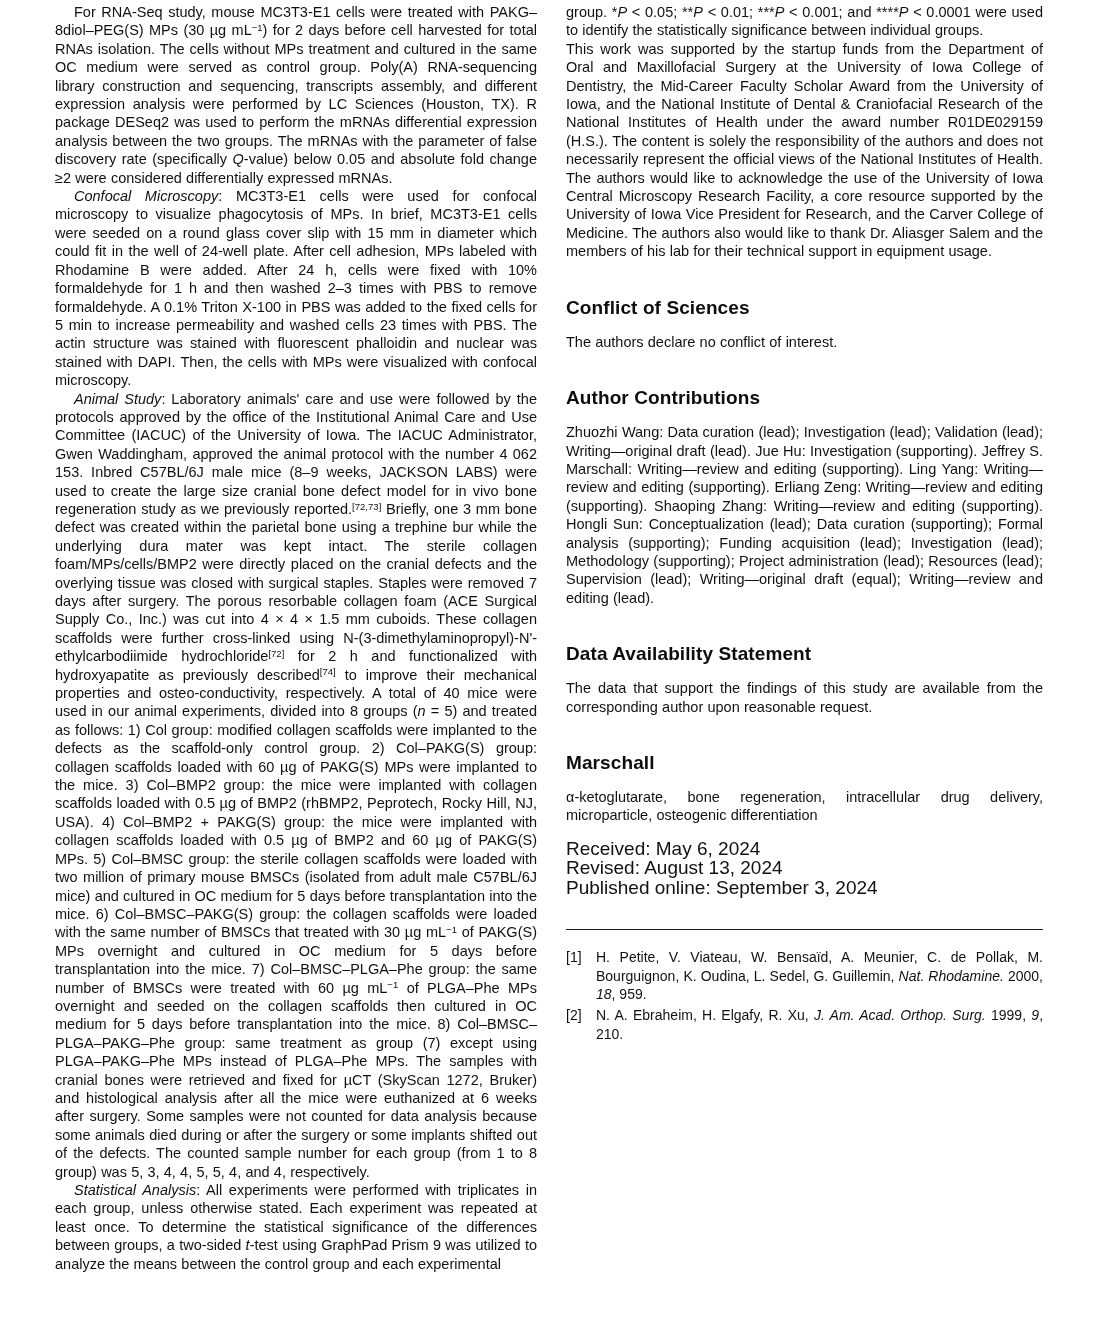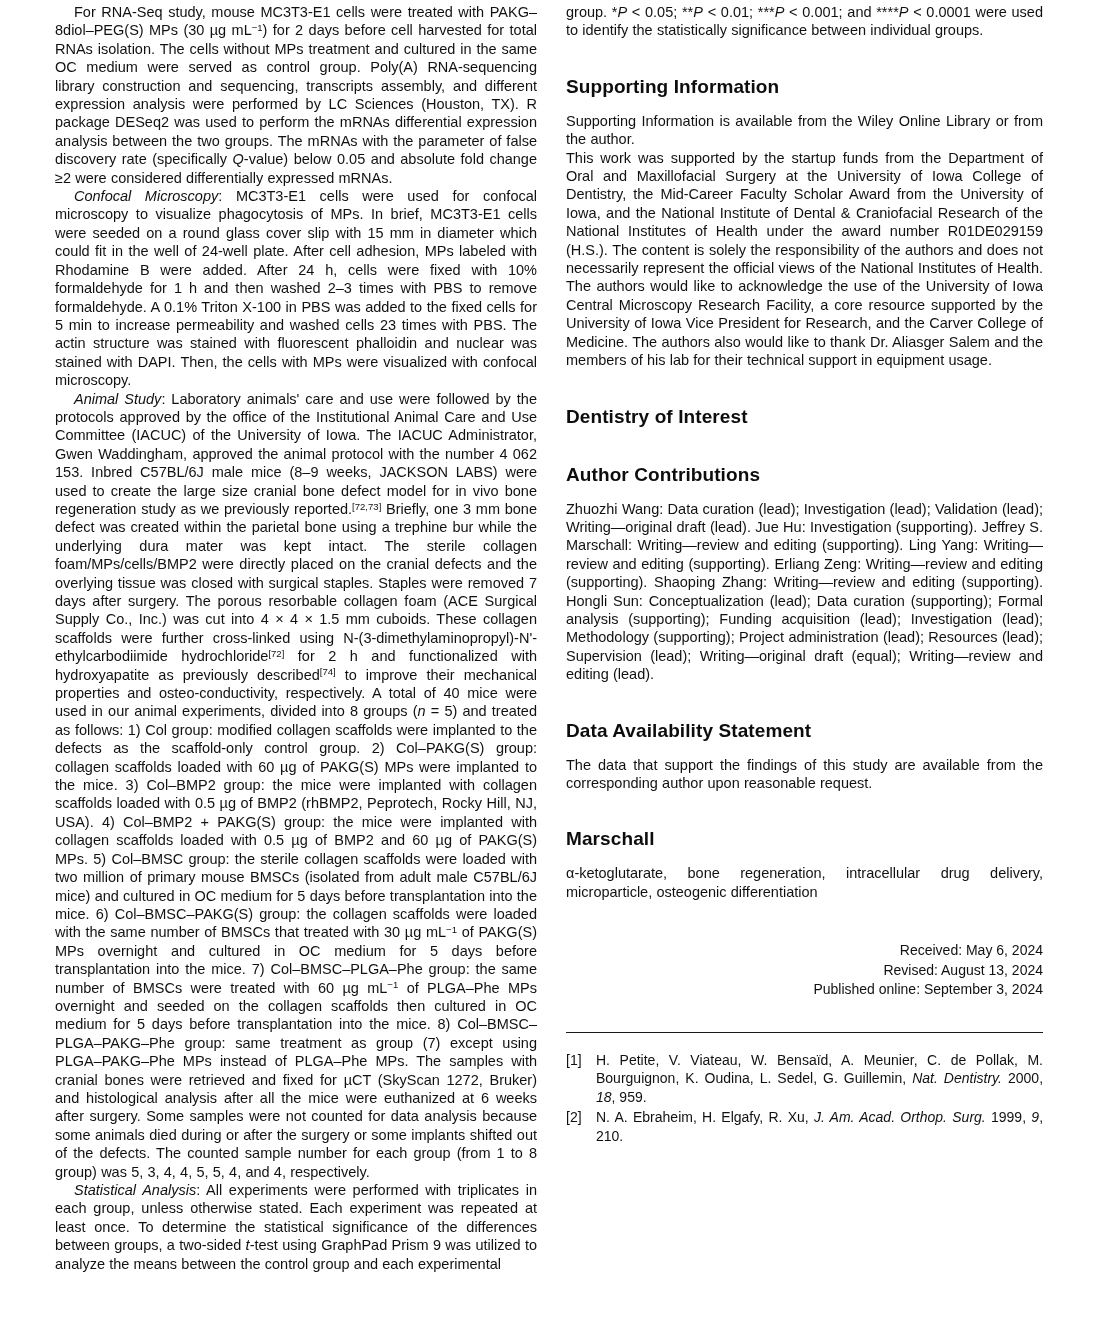--- a/index.html
+++ b/index.html
@@ -44,23 +44,23 @@
   .sg-i  { font-style: italic; }
   .sg-b  { font-weight: 400; }
   .sg-sup {
     font-size: 0.66em;
     position: relative;
     top: -0.45em;
     line-height: 0;
   }
 
   .dates {
-    margin-top: 40px;
-    text-align: right;
-    font-size: 14px;
+    margin-top: 14px;
+    text-align: left;
+    font-size: 19px;
     line-height: 19.5px;
   }
 
   hr.ref-rule {
     border: none;
     border-top: 1.3px solid #1a1a1a;
     margin: 32px 0 18px 0;
   }
 
   .ref {
@@ -81,31 +81,28 @@
   <div class="col col-left">
     <p class="body-text indent"><span>For RNA-Seq study, mouse MC3T3-E1 cells were treated with PAKG–8diol–PEG(S) MPs (30 µg mL</span><span class="sg-sup">−1</span><span>) for 2 days before cell harvested for total RNAs isolation. The cells without MPs treatment and cultured in the same OC medium were served as control group. Poly(A) RNA-sequencing library construction and sequencing, transcripts assembly, and different expression analysis were performed by LC Sciences (Houston, TX). R package DESeq2 was used to perform the mRNAs differential expression analysis between the two groups. The mRNAs with the parameter of false discovery rate (specifically </span><span class="sg-i">Q</span><span>-value) below 0.05 and absolute fold change ≥2 were considered differentially expressed mRNAs.</span></p>
     <p class="body-text indent"><span class="sg-i">Confocal Microscopy</span><span>: MC3T3-E1 cells were used for confocal microscopy to visualize phagocytosis of MPs. In brief, MC3T3-E1 cells were seeded on a round glass cover slip with 15 mm in diameter which could fit in the well of 24-well plate. After cell adhesion, MPs labeled with Rhodamine B were added. After 24 h, cells were fixed with 10% formaldehyde for 1 h and then washed 2–3 times with PBS to remove formaldehyde. A 0.1% Triton X-100 in PBS was added to the fixed cells for 5 min to increase permeability and washed cells 23 times with PBS. The actin structure was stained with fluorescent phalloidin and nuclear was stained with DAPI. Then, the cells with MPs were visualized with confocal microscopy.</span></p>
     <p class="body-text indent"><span class="sg-i">Animal Study</span><span>: Laboratory animals' care and use were followed by the protocols approved by the office of the Institutional Animal Care and Use Committee (IACUC) of the University of Iowa. The IACUC Administrator, Gwen Waddingham, approved the animal protocol with the number 4 062 153. Inbred C57BL/6J male mice (8–9 weeks, JACKSON LABS) were used to create the large size cranial bone defect model for in vivo bone regeneration study as we previously reported.</span><span class="sg-sup">[72,73]</span><span> Briefly, one 3 mm bone defect was created within the parietal bone using a trephine bur while the underlying dura mater was kept intact. The sterile collagen foam/MPs/cells/BMP2 were directly placed on the cranial defects and the overlying tissue was closed with surgical staples. Staples were removed 7 days after surgery. The porous resorbable collagen foam (ACE Surgical Supply Co., Inc.) was cut into 4 × 4 × 1.5 mm cuboids. These collagen scaffolds were further cross-linked using N-(3-dimethylaminopropyl)-N'-ethylcarbodiimide hydrochloride</span><span class="sg-sup">[72]</span><span> for 2 h and functionalized with hydroxyapatite as previously described</span><span class="sg-sup">[74]</span><span> to improve their mechanical properties and osteo-conductivity, respectively. A total of 40 mice were used in our animal experiments, divided into 8 groups (</span><span class="sg-i">n</span><span> = 5) and treated as follows: 1) Col group: modified collagen scaffolds were implanted to the defects as the scaffold-only control group. 2) Col–PAKG(S) group: collagen scaffolds loaded with 60 µg of PAKG(S) MPs were implanted to the mice. 3) Col–BMP2 group: the mice were implanted with collagen scaffolds loaded with 0.5 µg of BMP2 (rhBMP2, Peprotech, Rocky Hill, NJ, USA). 4) Col–BMP2 + PAKG(S) group: the mice were implanted with collagen scaffolds loaded with 0.5 µg of BMP2 and 60 µg of PAKG(S) MPs. 5) Col–BMSC group: the sterile collagen scaffolds were loaded with two million of primary mouse BMSCs (isolated from adult male C57BL/6J mice) and cultured in OC medium for 5 days before transplantation into the mice. 6) Col–BMSC–PAKG(S) group: the collagen scaffolds were loaded with the same number of BMSCs that treated with 30 µg mL</span><span class="sg-sup">−1</span><span> of PAKG(S) MPs overnight and cultured in OC medium for 5 days before transplantation into the mice. 7) Col–BMSC–PLGA–Phe group: the same number of BMSCs were treated with 60 µg mL</span><span class="sg-sup">−1</span><span> of PLGA–Phe MPs overnight and seeded on the collagen scaffolds then cultured in OC medium for 5 days before transplantation into the mice. 8) Col–BMSC–PLGA–PAKG–Phe group: same treatment as group (7) except using PLGA–PAKG–Phe MPs instead of PLGA–Phe MPs. The samples with cranial bones were retrieved and fixed for µCT (SkyScan 1272, Bruker) and histological analysis after all the mice were euthanized at 6 weeks after surgery. Some samples were not counted for data analysis because some animals died during or after the surgery or some implants shifted out of the defects. The counted sample number for each group (from 1 to 8 group) was 5, 3, 4, 4, 5, 5, 4, and 4, respectively.</span></p>
     <p class="body-text indent"><span class="sg-i">Statistical Analysis</span><span>: All experiments were performed with triplicates in each group, unless otherwise stated. Each experiment was repeated at least once. To determine the statistical significance of the differences between groups, a two-sided </span><span class="sg-i">t</span><span>-test using GraphPad Prism 9 was utilized to analyze the means between the control group and each experimental</span></p>
   </div>
 
   <div class="col col-right">
     <p class="body-text"><span>group. *</span><span class="sg-i">P</span><span> &lt; 0.05; **</span><span class="sg-i">P</span><span> &lt; 0.01; ***</span><span class="sg-i">P</span><span> &lt; 0.001; and ****</span><span class="sg-i">P</span><span> &lt; 0.0001 were used to identify the statistically significance between individual groups.</span></p>
 
-    <section>
-      <h2 class="sec-heading">Supporting Information</h2>
-      <p class="body-text">Supporting Information is available from the Wiley Online Library or from the author.</p>
-    </section>
 
     <section>
       <p class="body-text">This work was supported by the startup funds from the Department of Oral and Maxillofacial Surgery at the University of Iowa College of Dentistry, the Mid-Career Faculty Scholar Award from the University of Iowa, and the National Institute of Dental &amp; Craniofacial Research of the National Institutes of Health under the award number R01DE029159 (H.S.). The content is solely the responsibility of the authors and does not necessarily represent the official views of the National Institutes of Health. The authors would like to acknowledge the use of the University of Iowa Central Microscopy Research Facility, a core resource supported by the University of Iowa Vice President for Research, and the Carver College of Medicine. The authors also would like to thank Dr. Aliasger Salem and the members of his lab for their technical support in equipment usage.</p>
     </section>
 
     <section>
-      <h2 class="sec-heading">Dentistry of Interest</h2>
+      <h2 class="sec-heading">Conflict of Sciences</h2>
+      <p class="body-text">The authors declare no conflict of interest.</p>
     </section>
 
     <section>
       <h2 class="sec-heading">Author Contributions</h2>
       <p class="body-text"><span class="sg-b">Zhuozhi Wang</span><span>: Data curation (lead); Investigation (lead); Validation (lead); Writing—original draft (lead). </span><span class="sg-b">Jue Hu</span><span>: Investigation (supporting). </span><span class="sg-b">Jeffrey S. Marschall</span><span>: Writing—review and editing (supporting). </span><span class="sg-b">Ling Yang</span><span>: Writing—review and editing (supporting). </span><span class="sg-b">Erliang Zeng</span><span>: Writing—review and editing (supporting). </span><span class="sg-b">Shaoping Zhang</span><span>: Writing—review and editing (supporting). </span><span class="sg-b">Hongli Sun</span><span>: Conceptualization (lead); Data curation (supporting); Formal analysis (supporting); Funding acquisition (lead); Investigation (lead); Methodology (supporting); Project administration (lead); Resources (lead); Supervision (lead); Writing—original draft (equal); Writing—review and editing (lead).</span></p>
     </section>
 
     <section>
       <h2 class="sec-heading">Data Availability Statement</h2>
       <p class="body-text">The data that support the findings of this study are available from the corresponding author upon reasonable request.</p>
@@ -119,21 +116,21 @@
     <div class="dates">
       <div>Received: May 6, 2024</div>
       <div>Revised: August 13, 2024</div>
       <div>Published online: September 3, 2024</div>
     </div>
 
     <hr class="ref-rule">
 
     <div class="ref">
       <span class="ref-label">[1]</span>
-      <div class="ref-text"><span>H. Petite, V. Viateau, W. Bensaïd, A. Meunier, C. de Pollak, M. Bourguignon, K. Oudina, L. Sedel, G. Guillemin, </span><span class="sg-i">Nat. Dentistry.</span><span> </span><span class="sg-b">2000</span><span>, </span><span class="sg-i">18</span><span>, 959.</span></div>
+      <div class="ref-text"><span>H. Petite, V. Viateau, W. Bensaïd, A. Meunier, C. de Pollak, M. Bourguignon, K. Oudina, L. Sedel, G. Guillemin, </span><span class="sg-i">Nat. Rhodamine.</span><span> </span><span class="sg-b">2000</span><span>, </span><span class="sg-i">18</span><span>, 959.</span></div>
     </div>
     <div class="ref">
       <span class="ref-label">[2]</span>
       <div class="ref-text"><span>N. A. Ebraheim, H. Elgafy, R. Xu, </span><span class="sg-i">J. Am. Acad. Orthop. Surg.</span><span> </span><span class="sg-b">1999</span><span>, </span><span class="sg-i">9</span><span>, 210.</span></div>
     </div>
   </div>
 
 </div>
 
 </body></html>

